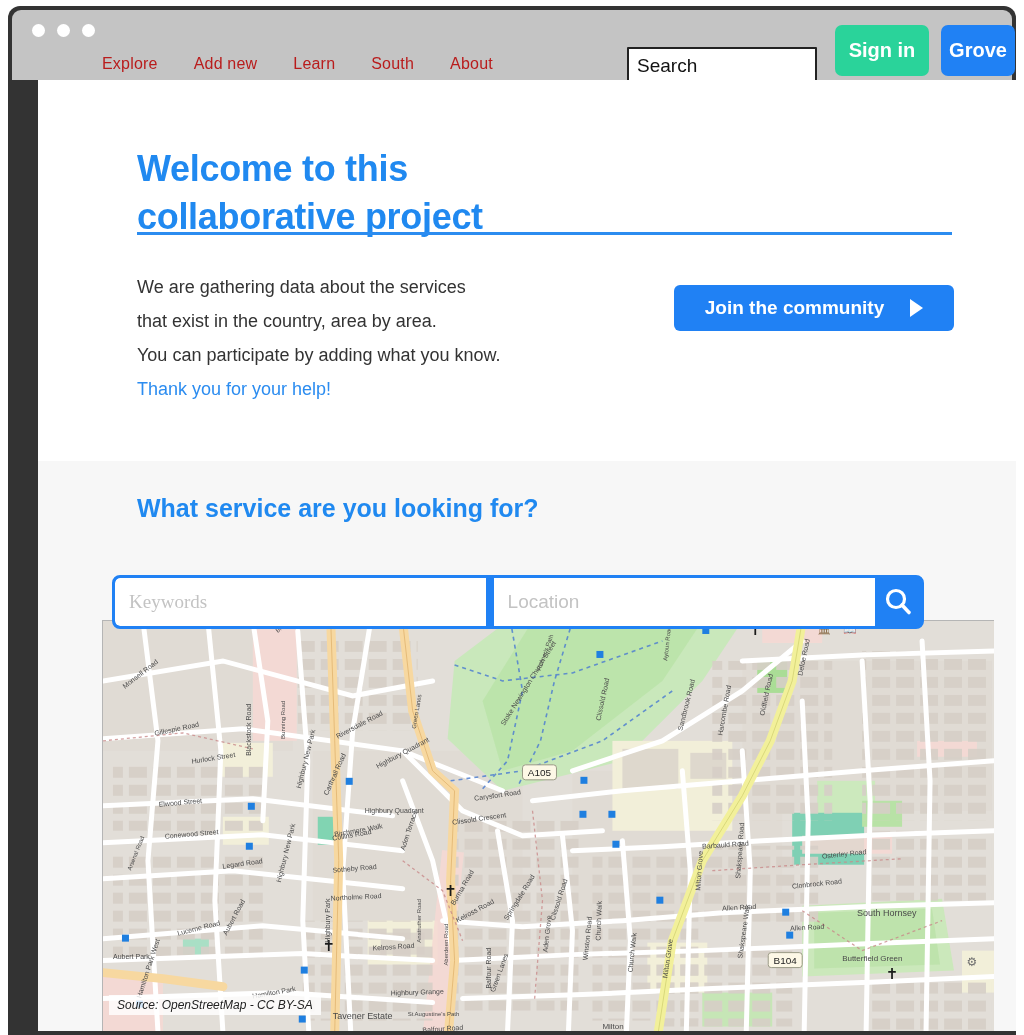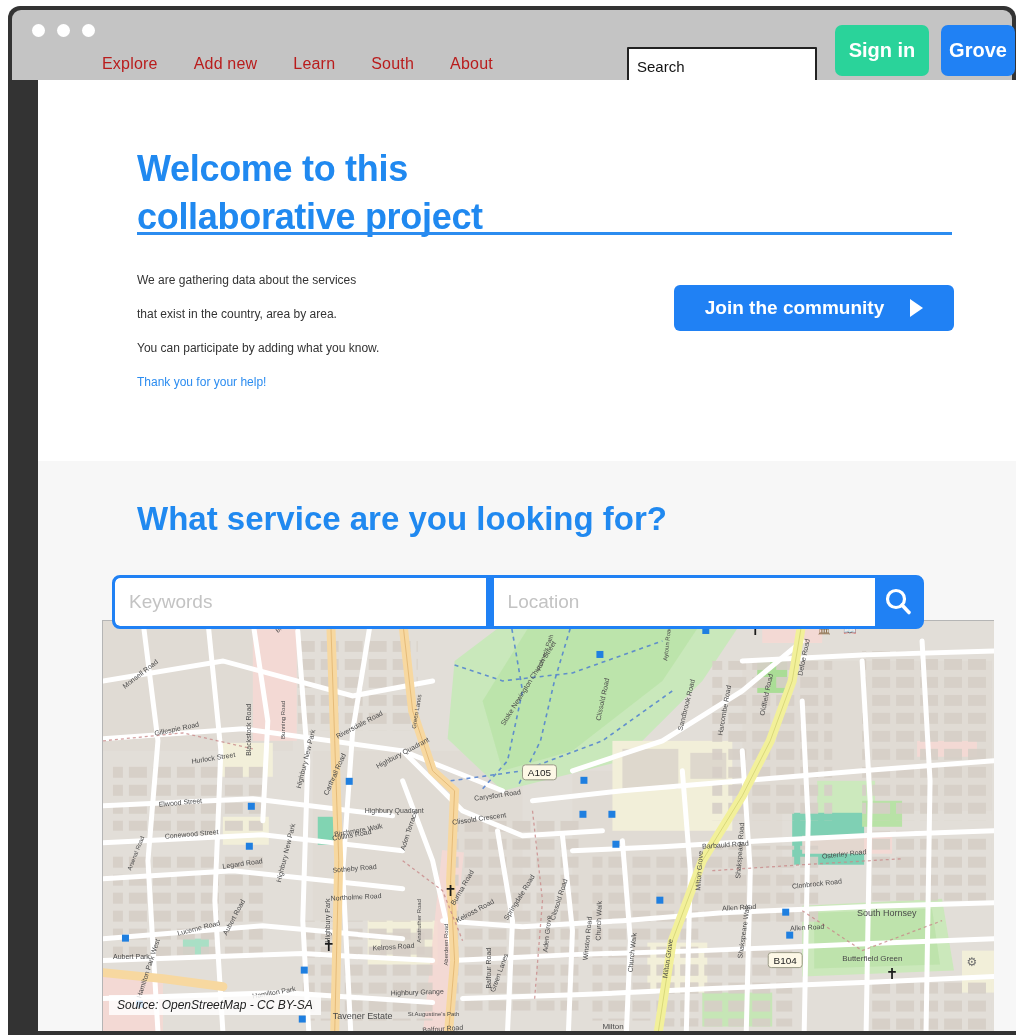--- a/index.html
+++ b/index.html
@@ -50,21 +50,21 @@
     white-space: nowrap;
   }
   #header-search-input {
     position: absolute;
     left: 615px; top: 37px;
     width: 190px; height: 30px;
     background: #ffffff;
     border: 2px solid #222222;
     border-radius: 1px;
     font-family: "Liberation Sans", sans-serif;
-    font-size: 15px;
+    font-size: 19px;
     color: #111111;
     padding: 17px 8px;
     outline: none;
   }
   #header-search-input::placeholder { color: #111111; opacity: 1; }
   #signin-button {
     position: absolute;
     left: 823px; top: 15px;
     width: 94px; height: 51px;
     background: #2ad39a;
@@ -113,24 +113,24 @@
     letter-spacing: -.3px;
   }
   #hero-rule {
     position: absolute;
     left: 99px; top: 152px;
     width: 815px; height: 3px;
     background: #2b8cf0;
   }
   #hero-paragraph {
     position: absolute;
-    left: 99px; top: 183px;
+    left: 99px; top: 190px;
     width: 520px;
     color: #333333;
-    font-size: 12px;
+    font-size: 18px;
     line-height: 34px;
   }
   #hero-thanks {
     color: #2b8cf0;
   }
   #join-community-button {
     position: absolute;
     left: 636px; top: 205px;
     width: 280px; height: 46px;
     background: #2081f4;
@@ -155,21 +155,21 @@
   #search-section {
     position: absolute;
     top: 381px; left: 0;
     width: 1000px; height: 570px;
     background: #f7f7f7;
   }
   #search-heading {
     position: absolute;
     left: 99px; top: 12px;
     color: #2089f0;
-    font-size: 33px;
+    font-size: 25px;
     font-weight: bold;
   }
 
   
   #map-panel {
     position: absolute;
     left: 64px; top: 159px;
     width: 892px; height: 411px;
     overflow: hidden;
     border-top: 1px solid #b5b5b5;
@@ -203,21 +203,21 @@
     height: 100%;
     background: #ffffff;
     border: none;
     outline: none;
     font-family: "Liberation Sans", sans-serif;
     font-size: 19px;
     color: #555555;
     padding: 0 14px;
   }
   .search-field::placeholder { color: #c3c3c3; opacity: 1; }
-  #keywords-input { width: 375px; border-radius: 5px 0 0 5px; }
+  #keywords-input { width: 375px; border-radius: 5px 0 0 5px; font-family: Liberation Serif, serif; }
   #location-input { width: 386px; margin-left: 8px; }
   #search-submit-button {
     flex: 1;
     background: #2081f4;
     border: none;
     display: flex;
     align-items: center;
     justify-content: center;
     cursor: pointer;
   }

